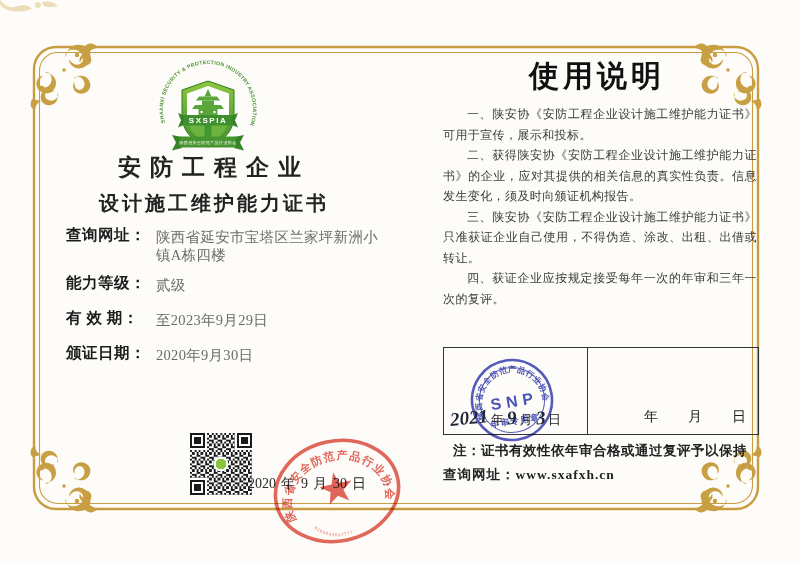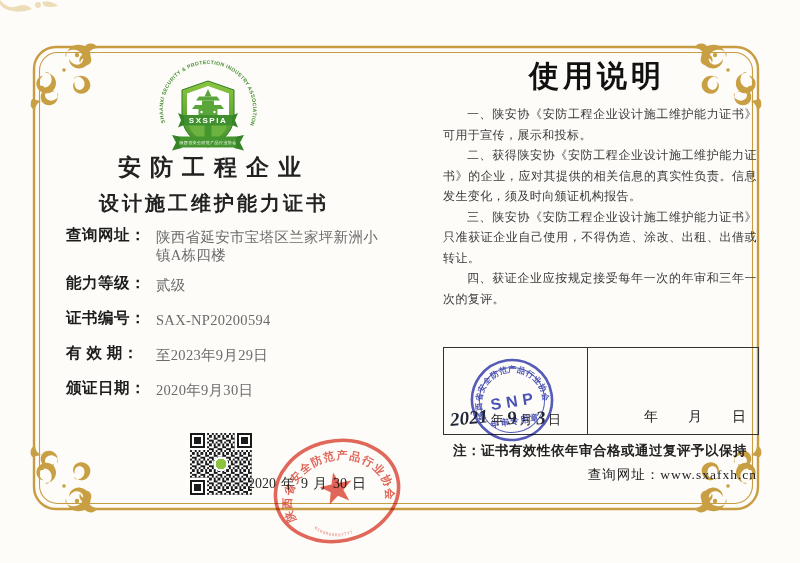--- a/index.html
+++ b/index.html
@@ -35,21 +35,21 @@
   .usage-body p{margin:0;font-size:12px;line-height:20.5px;font-weight:400;color:#3a3a3a;text-align:justify;text-indent:2em;letter-spacing:.4px;}
   .rev-table{position:absolute;left:0;top:317px;width:314px;height:86px;border:1.5px solid #333;display:flex;}
   .rev-cell-l{position:relative;width:143px;border-right:1.5px solid #333;}
   .rev-cell-r{position:relative;flex:1;}
   .blue-stamp{position:absolute;left:18px;top:2px;width:100px;height:100px;mix-blend-mode:multiply;opacity:.93;}
   .hand-date{position:absolute;left:6px;bottom:5px;display:flex;align-items:baseline;white-space:nowrap;}
   .hand-date .hw{font-size:19px;font-style:italic;font-weight:bold;color:#1f2536;transform:rotate(-6deg);line-height:1;}
   .hand-date .pu{font-size:13px;color:#222;margin:0 3px;}
   .empty-date{position:absolute;right:12px;bottom:8px;display:flex;gap:30px;font-size:14px;color:#222;}
   .note-line{position:absolute;left:0;top:412px;width:314px;text-align:center;font-size:13.5px;font-weight:bold;color:#222;letter-spacing:.5px;}
-  .query-line{position:absolute;left:0;top:436px;width:314px;text-align:right;font-size:13.5px;font-weight:normal;color:#222;letter-spacing:1px;}
+  .query-line{position:absolute;left:0;top:436px;width:314px;text-align:left;font-size:13.5px;font-weight:bold;color:#222;letter-spacing:1px;}
   .edge-orn{position:absolute;left:0;top:0;width:60px;height:22px;opacity:.45;}
 </style>
 </head>
 <body>
 
 <div class="cert">
 
   <svg class="frame-svg" viewBox="0 0 800 563">
     <defs>
       <g id="curl">
@@ -130,24 +130,20 @@
     </div>
 
     <div class="fields">
       <div class="frow r-addr">
         <span class="lab">查询网址：</span>
         <span class="val">陕西省延安市宝塔区兰家坪新洲小镇A栋四楼</span>
       </div>
       <div class="frow r-level">
         <span class="lab">能力等级：</span>
         <span class="val">贰级</span>
-      </div>
-      <div class="frow r-certno">
-        <span class="lab">证书编号：</span>
-        <span class="val">SAX-NP20200594</span>
       </div>
       <div class="frow r-valid">
         <span class="lab">有 效 期：</span>
         <span class="val">至2023年9月29日</span>
       </div>
       <div class="frow r-issued">
         <span class="lab">颁证日期：</span>
         <span class="val">2020年9月30日</span>
       </div>
     </div>

